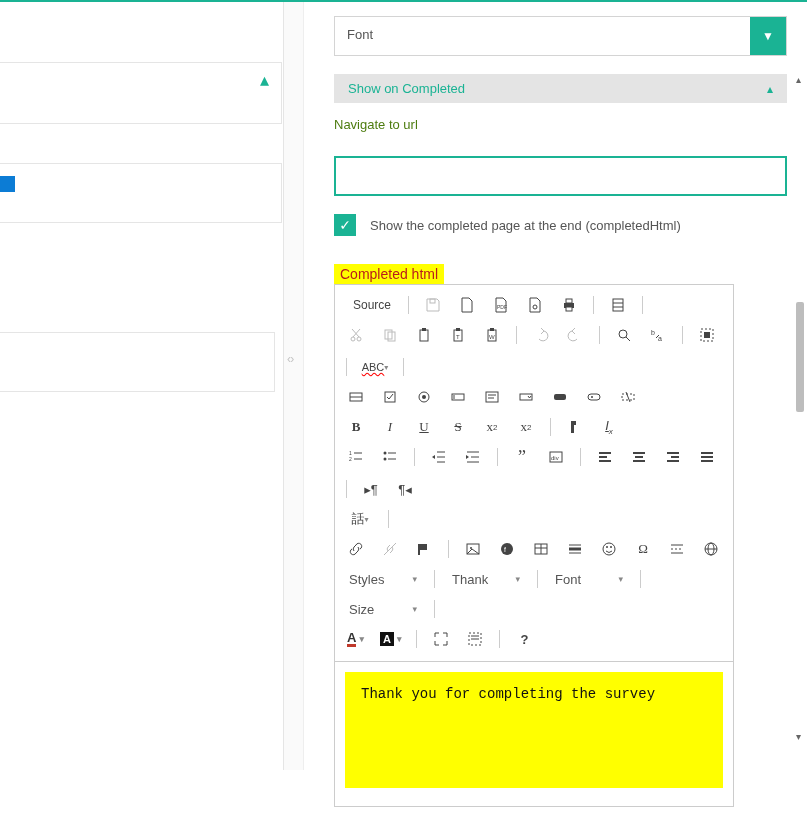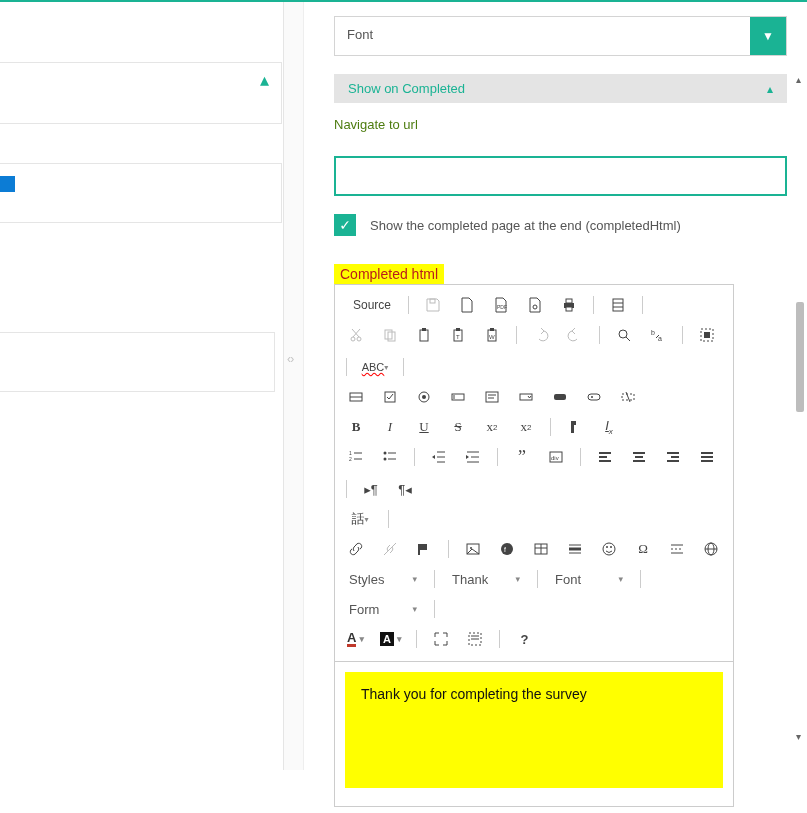--- a/index.html
+++ b/index.html
@@ -40,21 +40,21 @@
   .tb-sep { width:1px; height:18px; background:#ccc; margin:0 3px; }
   .src-btn { display:inline-flex; align-items:center; gap:4px; padding:0 6px; height:24px; color:#444; cursor:pointer;}
   .src-btn span.t { font-size:12px; }
   .combo { display:inline-flex; align-items:center; height:24px; padding:0 6px; color:#555; cursor:pointer; font-size:13px; min-width:80px; justify-content:space-between;}
   .combo .ar { font-size:9px; color:#888; margin-left:10px;}
   .abtn { display:inline-flex; align-items:center; height:24px; padding:0 4px; font-weight:bold; font-family:Georgia,serif; cursor:pointer;}
   .abtn .under { display:inline-block; border-bottom:3px solid #c0392b; line-height:12px; }
   .abtn .box { display:inline-block; width:14px; height:14px; background:#111; color:#fff; text-align:center; line-height:14px; font-size:11px;}
   .abtn .ar { font-size:9px; color:#888; margin-left:3px;}
   .content { border-top:1px solid #ccc; padding:10px; height:145px;}
-  .content-hl { width:100%; height:116px; background:yellow; padding:14px 16px; font-size:14px; color:#111;}
+  .content-hl { width:100%; height:116px; background:yellow; padding:14px 16px; font-size:14px; color:#111;font-family:Liberation Mono, monospace;}
 
   
   .vscroll { position:absolute; right:0; top:66px; width:14px; height:680px; }
   .vscroll .uparr { position:absolute; top:6px; left:3px; font-size:10px; color:#666;}
   .vscroll .dnarr { position:absolute; bottom:6px; left:3px; font-size:10px; color:#666;}
   .vscroll .thumb { position:absolute; top:234px; left:3px; width:8px; height:110px; background:#bdbdbd; border-radius:2px;}
 </style>
 </head>
 <body>
 
@@ -471,21 +471,21 @@
               </div>
             <span class="tb-sep"></span>
             <div class="combo">
                 <span>Font</span>
                 <span class="ar">▾</span>
               </div>
             <span class="tb-sep"></span>
           </div>
           <div class="tb-row">
             <div class="combo">
-                <span>Form</span>
+                <span>Size</span>
                 <span class="ar">▾</span>
               </div>
             <span class="tb-sep"></span>
           </div>
 
           <div class="tb-row">
             <span class="abtn">
                 <span class="under">A</span>
                 <span class="ar">▾</span>
               </span>

